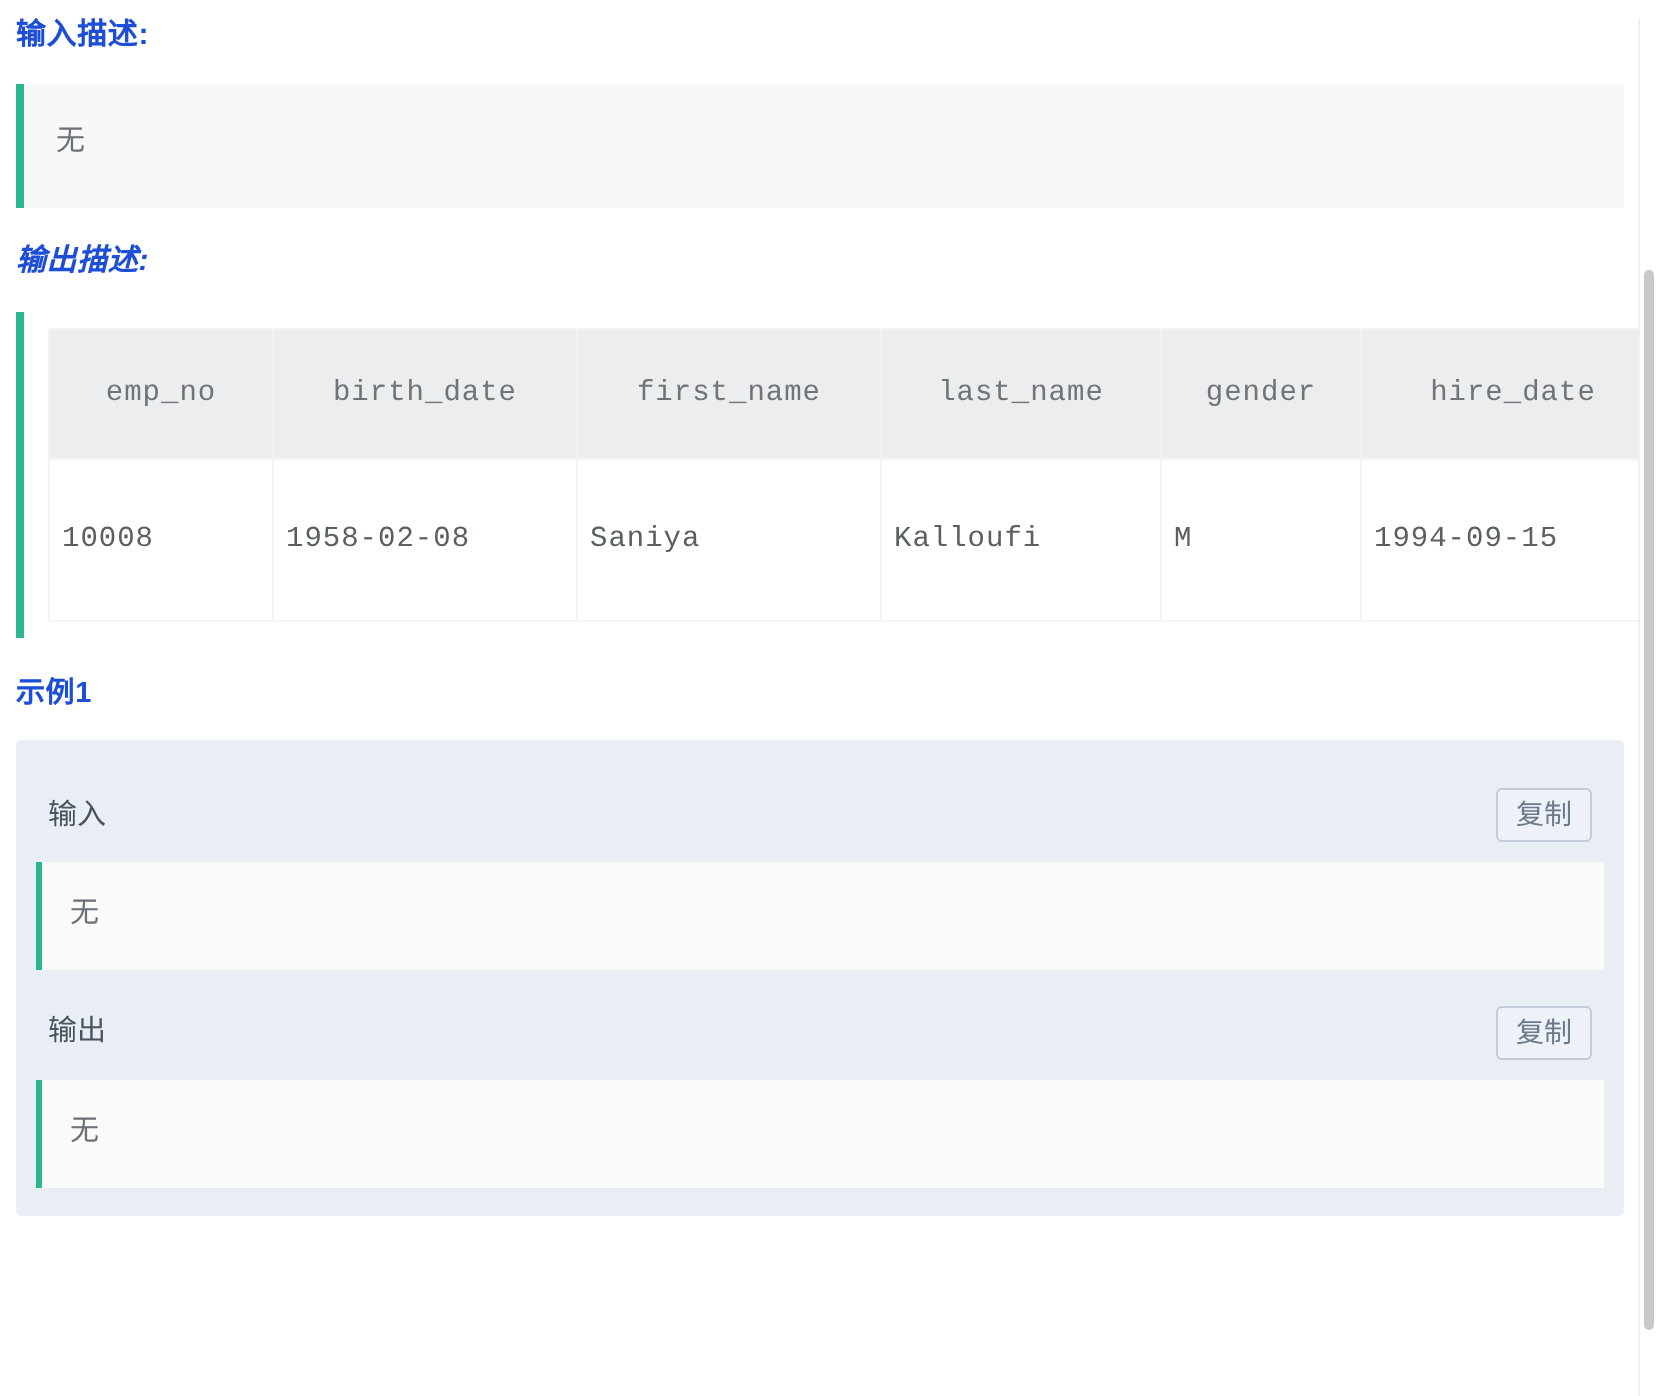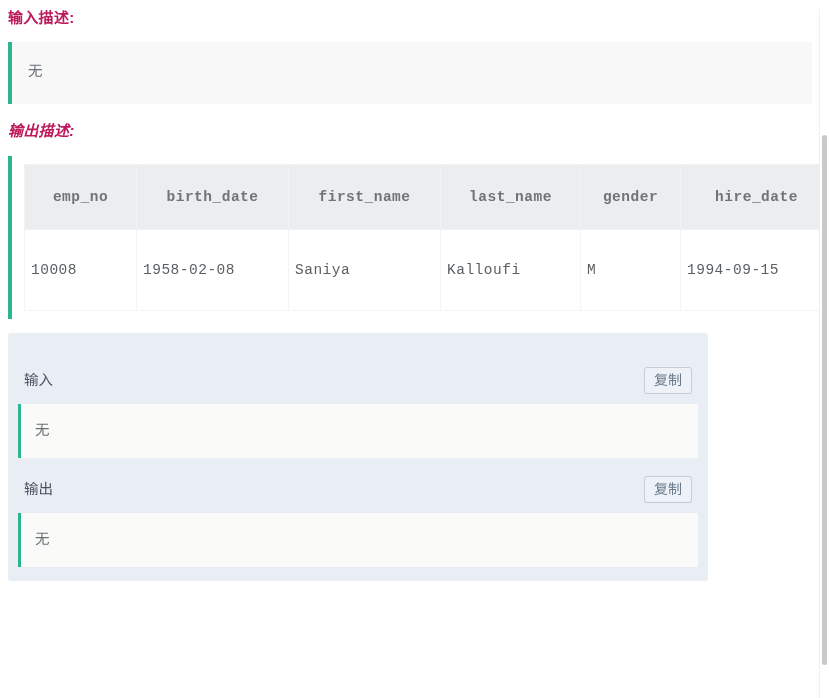--- a/index.html
+++ b/index.html
@@ -22,21 +22,21 @@
     width: 829px;
     height: 698px;
     box-sizing: border-box;
     padding: 0 17px 0 8px;
   }
 
   
   .section-heading {
     font-size: 15px;
     font-weight: bold;
-    color: #be185d;
+    color: #1d4ed8;
     letter-spacing: 0.3px;
     line-height: 1.2;
   }
   #heading-input-desc  { margin: 9px 0 0 0; }
   #heading-output-desc { margin: 18px 0 16px 0; font-style: italic; }
   #heading-example     { margin: 20px 0 0 0; font-size: 14.5px; }
 
   
   .quote-block {
     margin-top: 15px;
@@ -69,21 +69,21 @@
     border-collapse: collapse;
     width: 800px;
     table-layout: fixed;
     font-family: "Liberation Mono", "DejaVu Sans Mono", monospace;
     font-size: 14px;
     color: #555a5e;
   }
   table.result-table thead th {
     background: #ecedef;
     border: 1px solid #f2f3f4;
-    font-weight: bold;
+    font-weight: normal;
     text-align: center;
     padding: 24px 6px;
     color: #6e7478;
     font-size: 14.5px;
     letter-spacing: 0.5px;
   }
   table.result-table tbody td {
     background: #ffffff;
     border: 1px solid #f3f4f5;
     text-align: left;
@@ -98,22 +98,22 @@
   col.c-last   { width: 140px; }
   col.c-gender { width: 100px; }
   col.c-hire   { width: 152px; }
 
   
   .example-panel {
     margin-top: 14px;
     background: #e9edf4;
     border-radius: 3px;
     box-sizing: border-box;
-    padding: 26px 10px 14px 10px;
-    width: 700px;
+    padding: 16px 10px 14px 10px;
+    width: 804px;
   }
   .example-row {
     display: flex;
     align-items: center;
     justify-content: space-between;
     padding: 8px 6px 8px 6px;
   }
   .example-label {
     font-size: 14.5px;
     color: #4a5260;
@@ -203,20 +203,21 @@
           <td>1958-02-08</td>
           <td>Saniya</td>
           <td>Kalloufi</td>
           <td>M</td>
           <td>1994-09-15</td>
         </tr>
       </tbody>
     </table>
   </div>
 
+  <h3 class="section-heading" id="heading-example">示例1</h3>
 
   <div class="example-panel">
 
     <div class="example-row">
       <span class="example-label">输入</span>
       <button class="copy-btn">复制</button>
     </div>
 
     <div class="example-code">
       <span>无</span>

